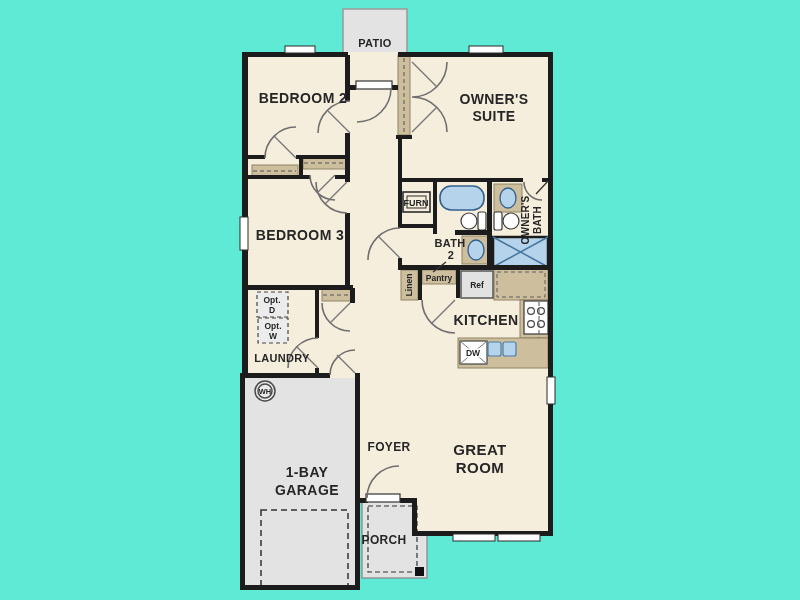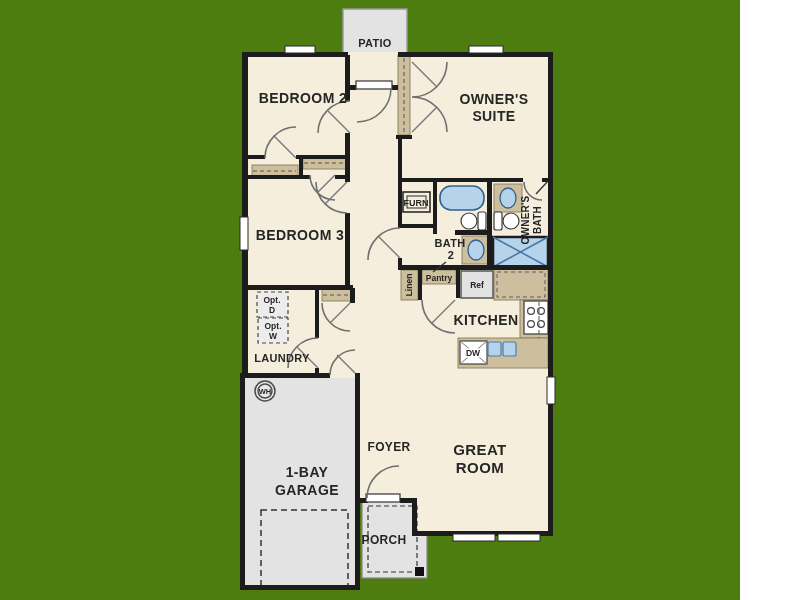--- a/index.html
+++ b/index.html
@@ -1,16 +1,16 @@
 <!DOCTYPE html>
 <html><head>
 <meta charset="utf-8">
 <style>
   html,body{margin:0;padding:0;background:#ffffff;}
-  .canvas{position:relative;width:740px;height:600px;background:#4d7c0f;overflow:hidden;}
+  .canvas{position:relative;width:800px;height:600px;background:#5eead4;overflow:hidden;}
   svg{display:block;}
   text{font-family:"Liberation Sans","DejaVu Sans",sans-serif;font-weight:700;fill:#262626;text-anchor:middle;}
   .t15{font-size:15px;letter-spacing:.4px;}
   .t14{font-size:14px;letter-spacing:.4px;}
   .t12{font-size:12px;letter-spacing:.3px;}
   .t11{font-size:11px;letter-spacing:.3px;}
   .t10{font-size:10px;letter-spacing:.2px;}
   .t9{font-size:9px;}
   .t8{font-size:8.5px;}
   .t7{font-size:7.5px;}

